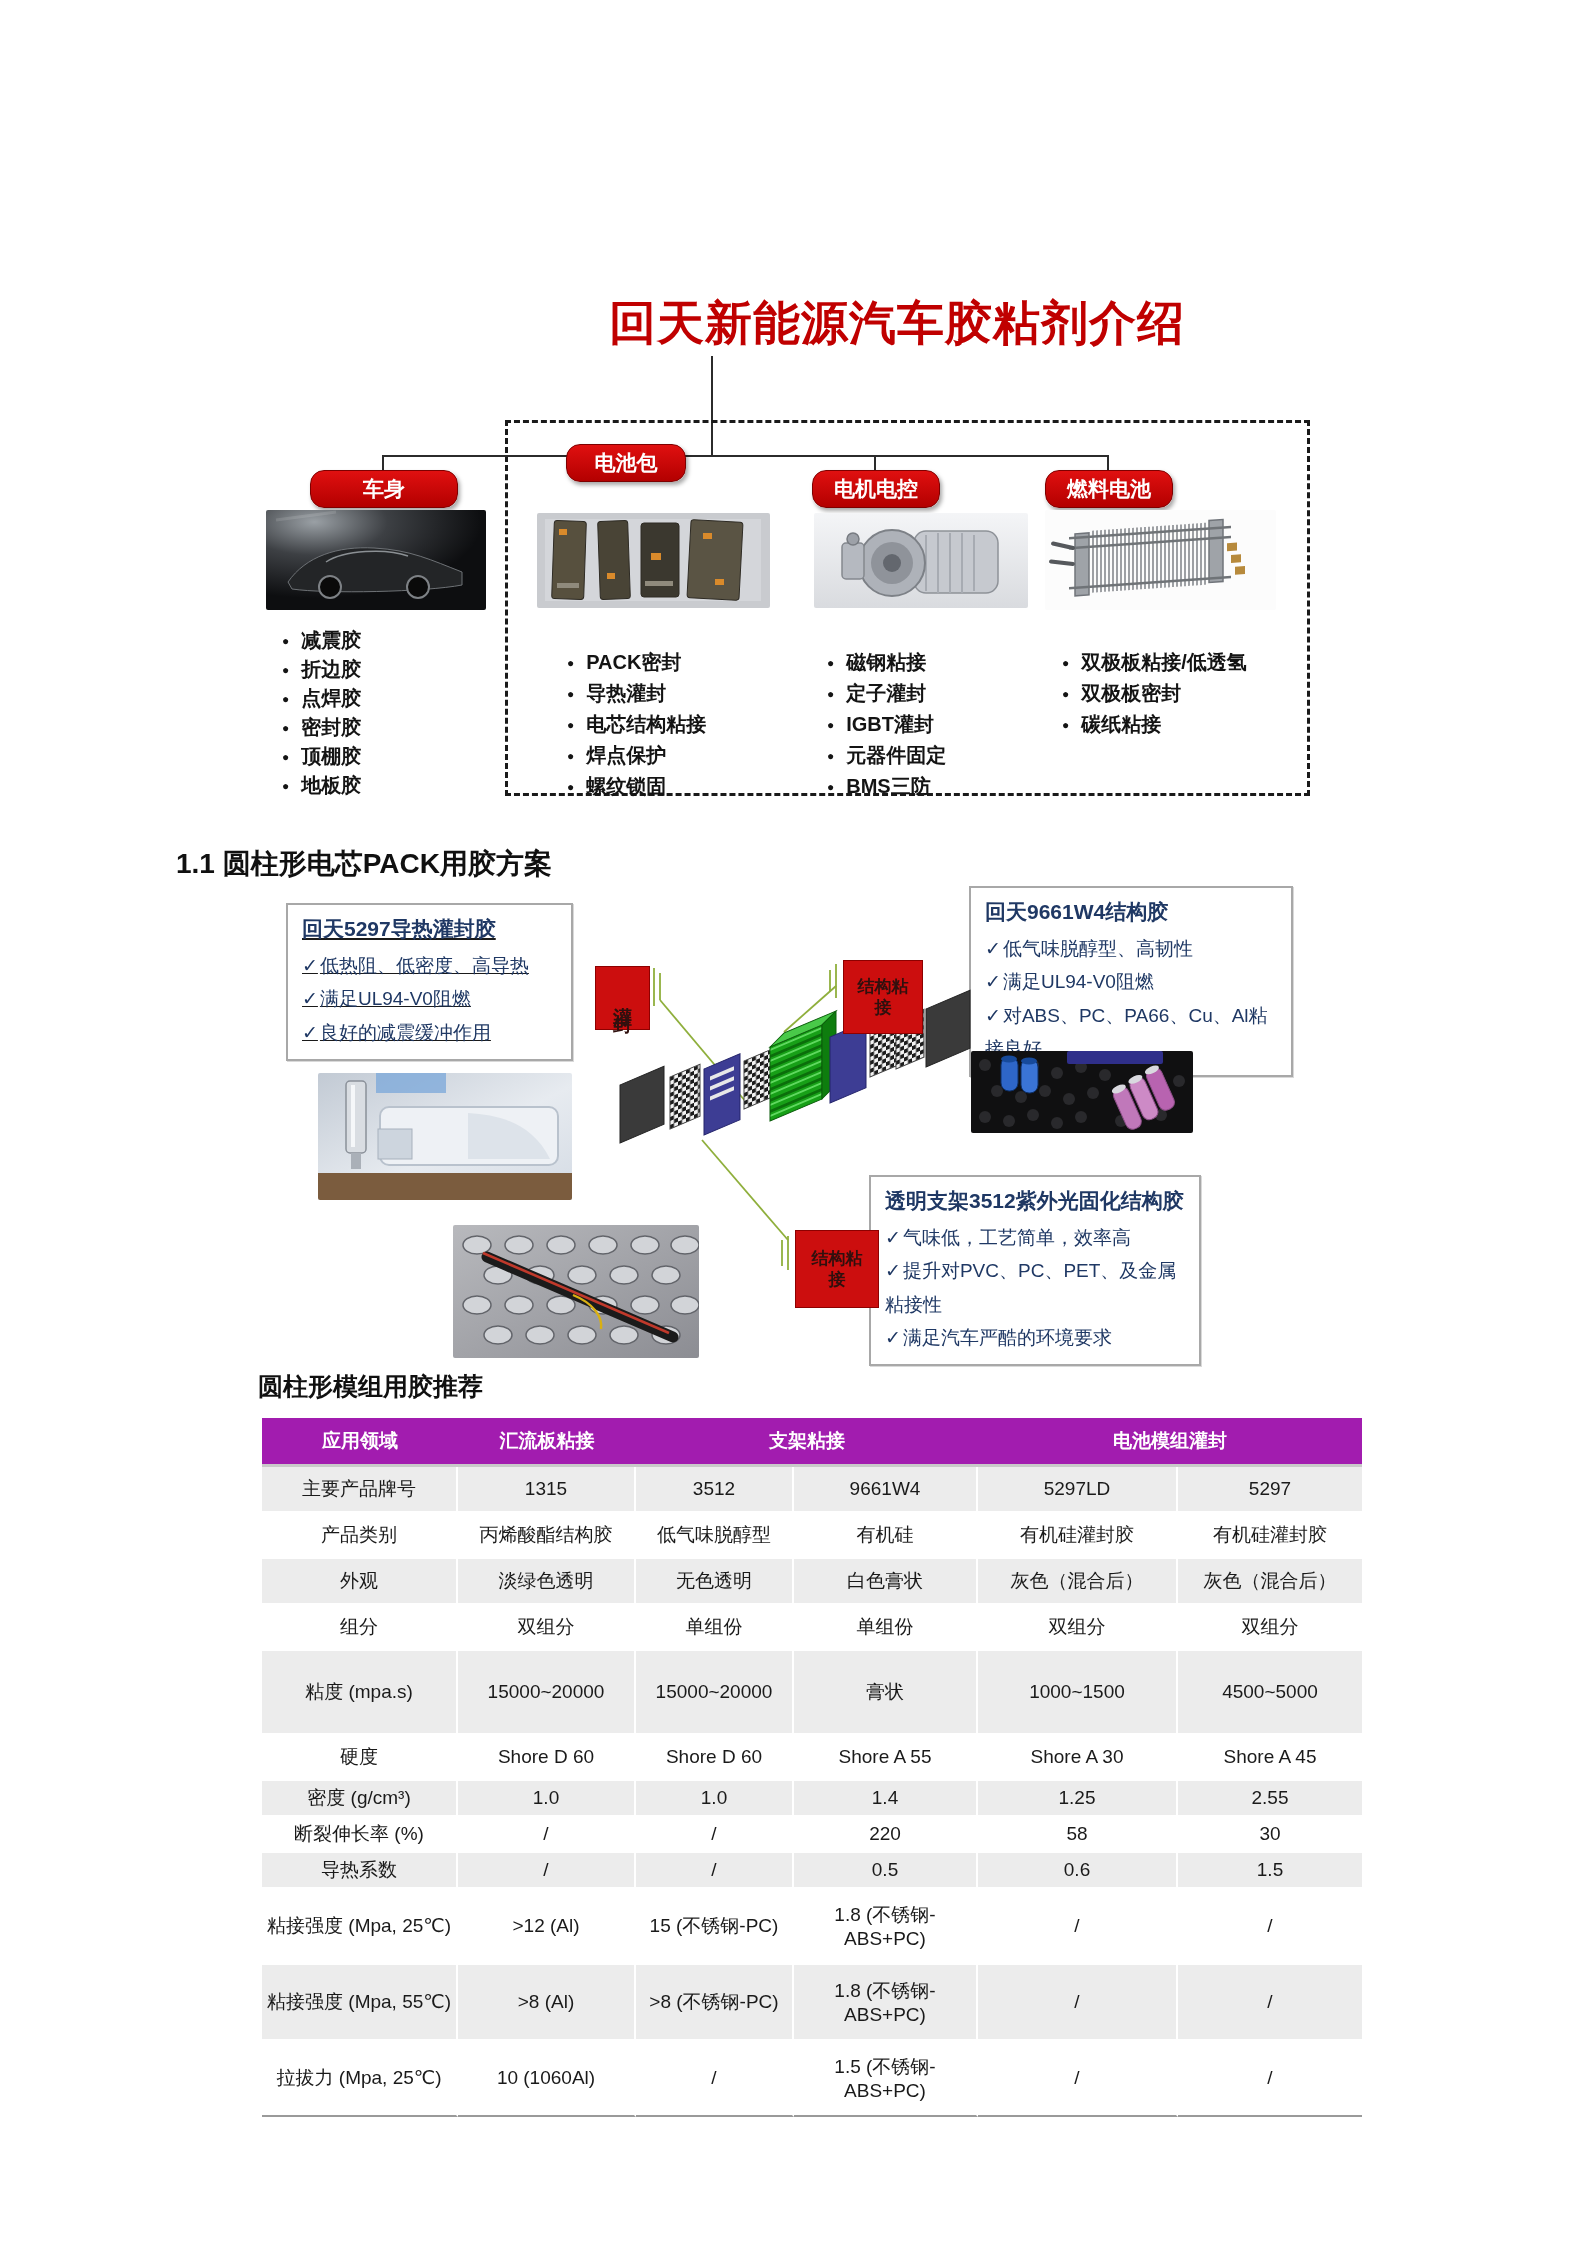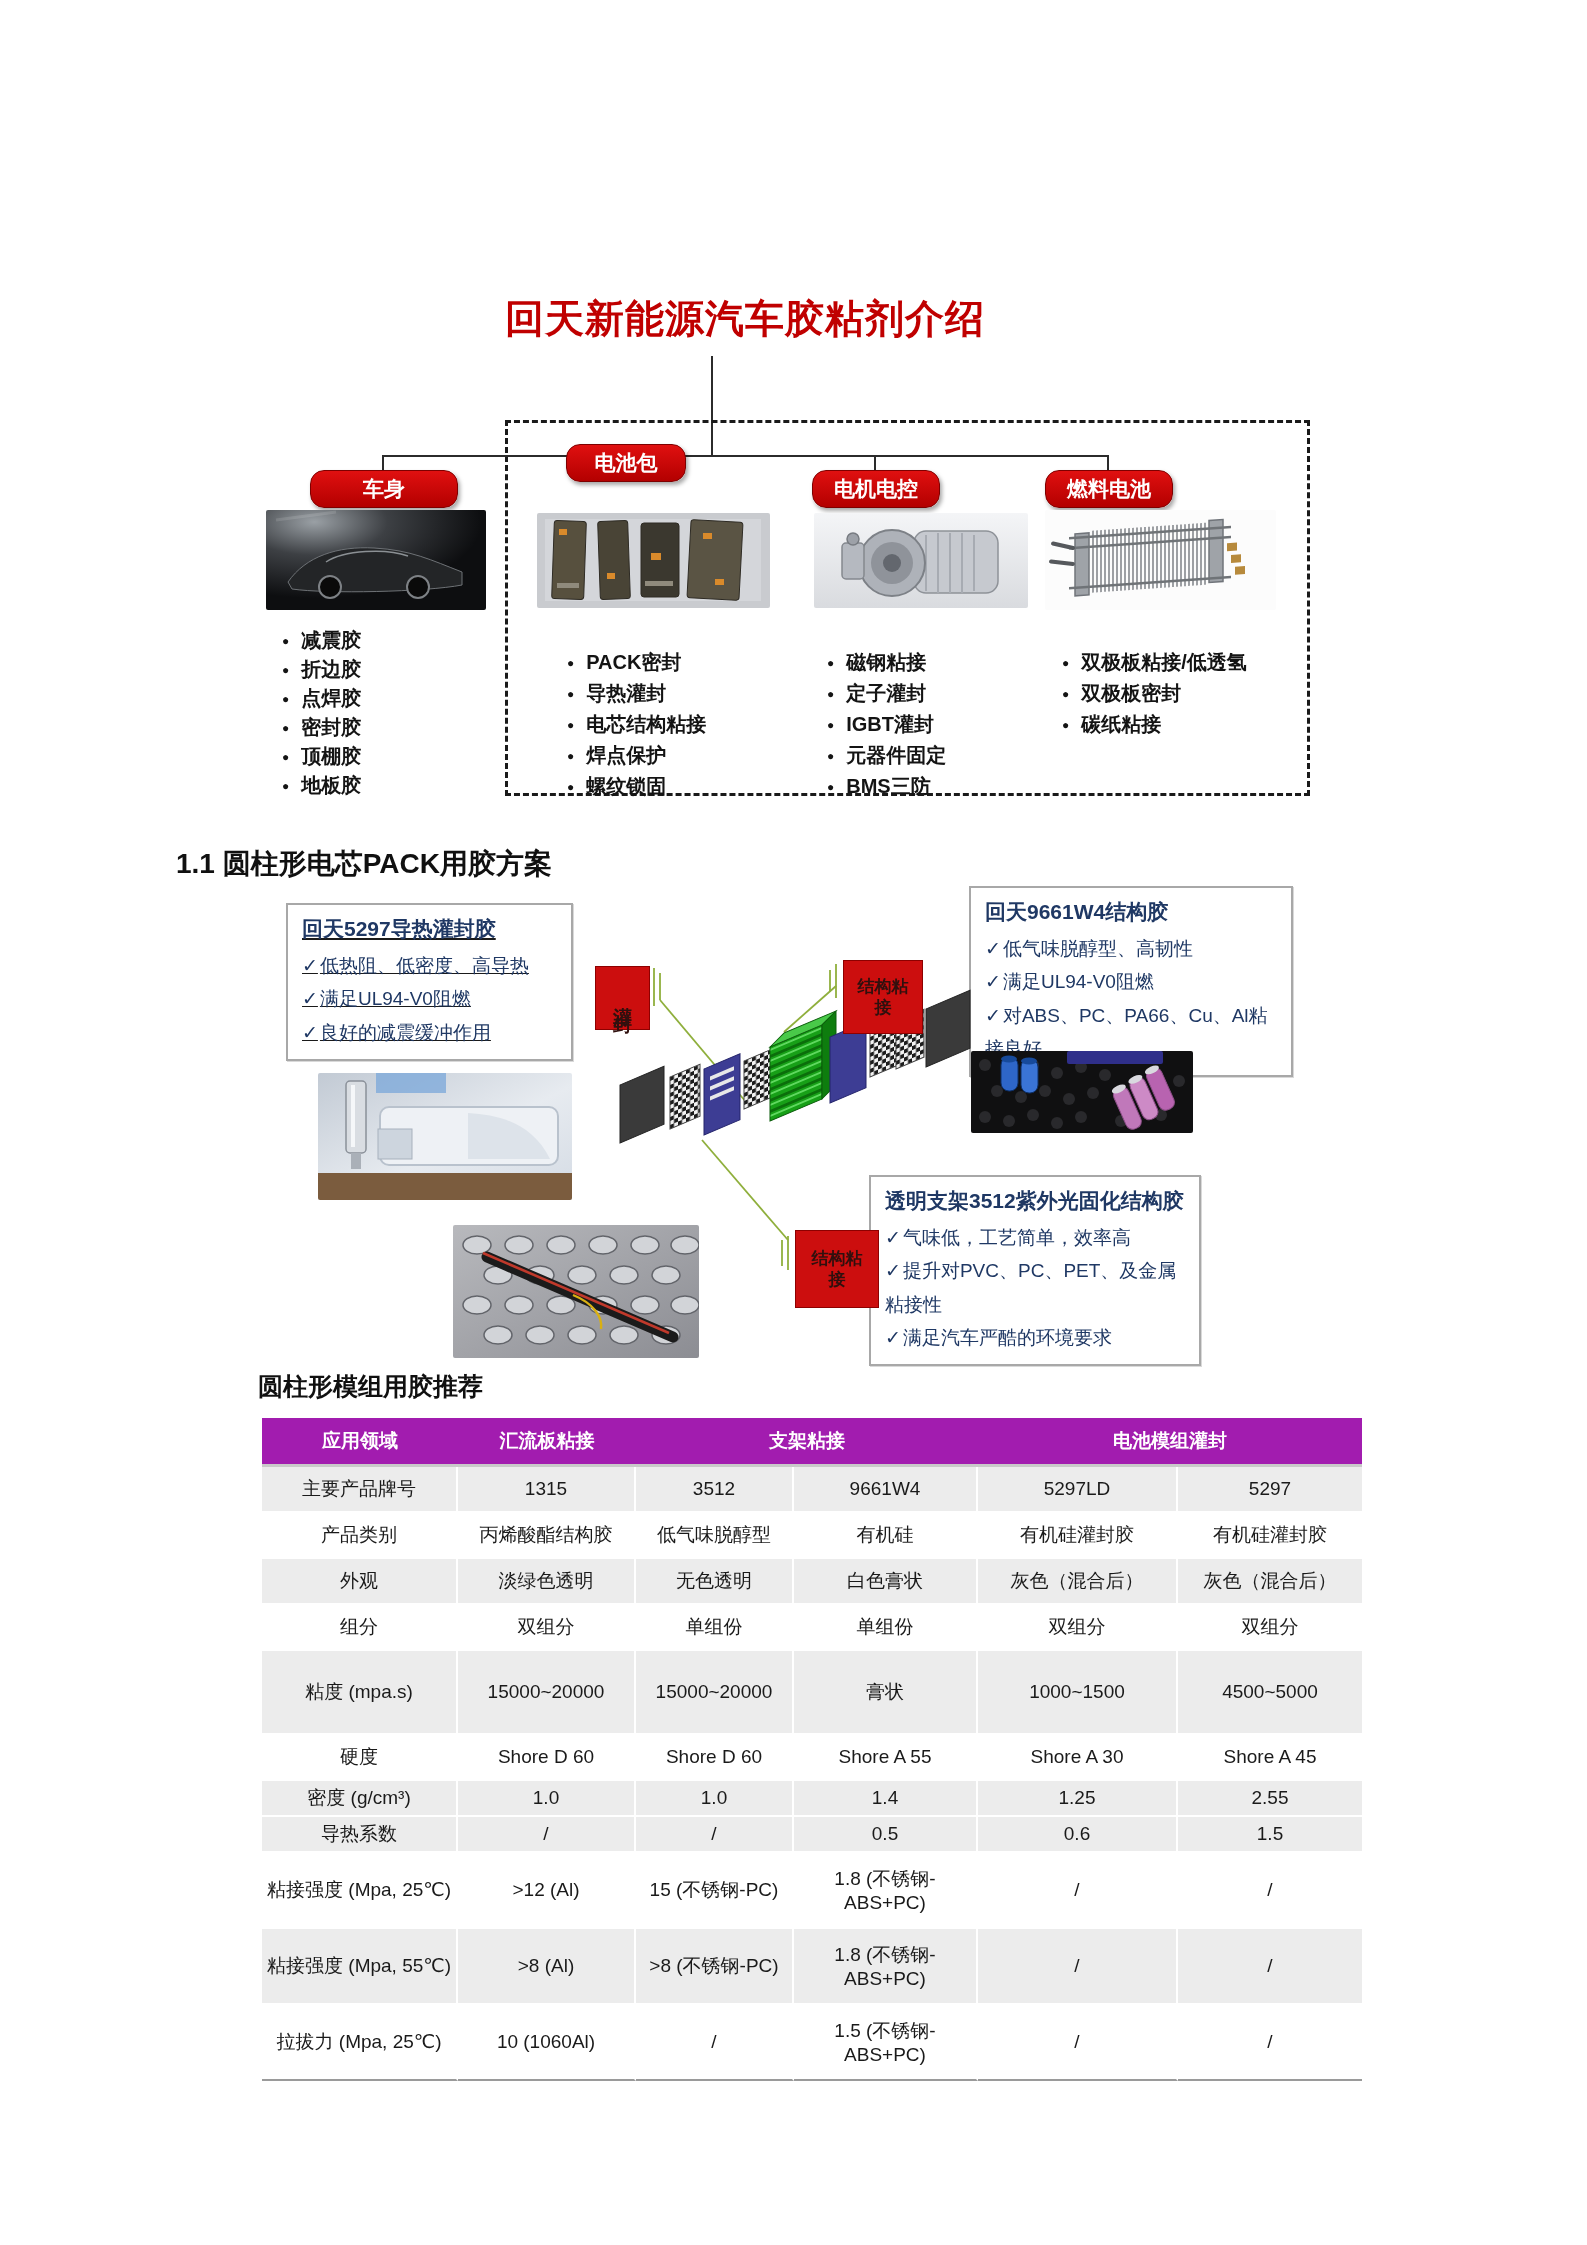--- a/index.html
+++ b/index.html
@@ -1,21 +1,21 @@
 <!DOCTYPE html>
 <html><head>
 <meta charset="utf-8">
 <style>
   html,body{margin:0;padding:0;background:#f2f2f2;}
   .page{position:relative;width:1587px;height:2245px;background:#ffffff;margin:0 auto;
         font-family:"Liberation Sans","DejaVu Sans",sans-serif;overflow:hidden;color:#1a1a1a;}
   .abs{position:absolute;}
 
   
-  .main-title{left:305px;top:292px;width:880px;text-align:center;font-size:39px;font-weight:700;
+  .main-title{left:305px;top:292px;width:880px;text-align:right;font-size:47px;font-weight:700;
               color:#C00000;letter-spacing:1px;}
   .vline{width:2px;background:#2b2b2b;}
   .hline{height:2px;background:#2b2b2b;}
   .dashed-box{border:3px dashed #1a1a1a;}
 
   .cat-label{height:36px;border-radius:14px;background:linear-gradient(#e01010,#b30000);
              border:1px solid #7e0000;box-shadow:2px 3px 4px rgba(0,0,0,.35);
              color:#ffffff;font-size:21px;font-weight:700;display:flex;align-items:center;justify-content:center;}
 
   .photo{border-radius:2px;overflow:hidden;}
@@ -554,20 +554,28 @@
           <td>Shore A 45</td>
         </tr>
         <tr class="gray r-compact">
           <td>密度 (g/cm³)</td>
           <td>1.0</td>
             <td>1.0</td>
           <td>1.4</td>
             <td>1.25</td>
           <td>2.55</td>
         </tr>
+        <tr class="r-compact">
+          <td>断裂伸长率 (%)</td>
+          <td>/</td>
+            <td>/</td>
+          <td>220</td>
+            <td>58</td>
+          <td>30</td>
+        </tr>
         <tr class="gray r-compact">
           <td>导热系数</td>
           <td>/</td>
             <td>/</td>
           <td>0.5</td>
             <td>0.6</td>
           <td>1.5</td>
         </tr>
         <tr class="r-big">
           <td>粘接强度 (Mpa, 25℃)</td>

